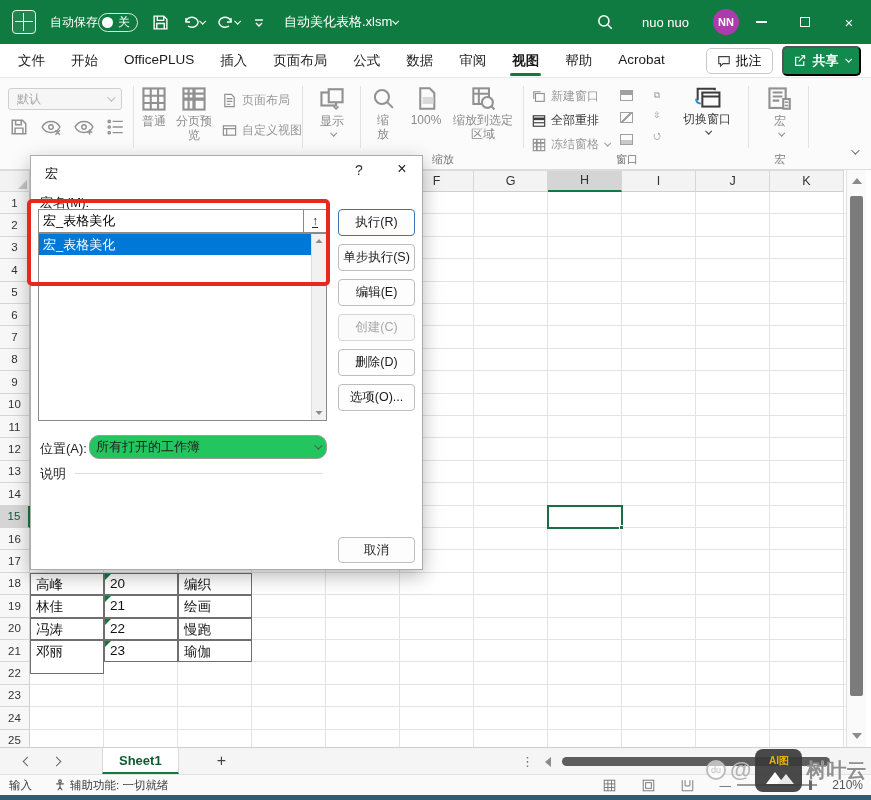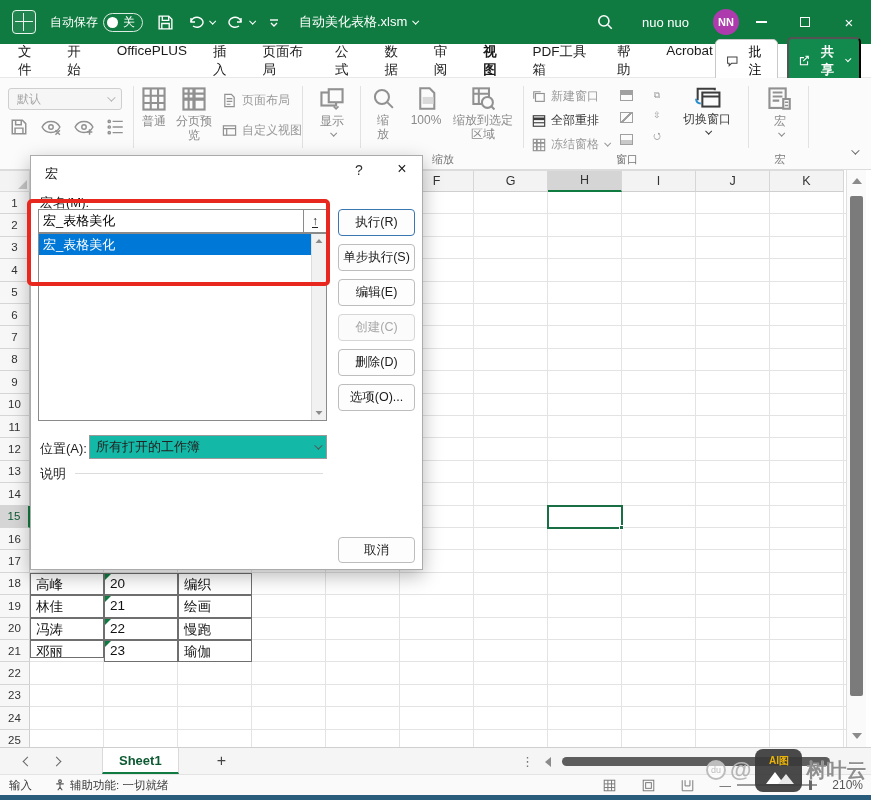--- a/index.html
+++ b/index.html
@@ -1,21 +1,21 @@
 <!DOCTYPE html>
 <html><head>
 <meta charset="utf-8">
 <style>
 *{margin:0;padding:0;box-sizing:border-box}
 html,body{width:871px;height:800px}
 body{position:relative;font-family:"Liberation Sans","DejaVu Sans",sans-serif;background:#fff;overflow:hidden;color:#222}
 
 
 #titlebar{position:absolute;left:0;top:0;width:871px;height:44px;background:#0f7b40;display:flex;align-items:center;color:#fff;font-size:12px}
-.tb-item{display:flex;align-items:center;gap:5px;margin-left:14px;white-space:nowrap}
+.tb-item{display:flex;align-items:center;margin-left:14px;white-space:nowrap}
 #xl-logo{width:24px;height:24px;margin-left:12px;border:1.6px solid #eaf5ee;border-radius:4px;position:relative;background:rgba(255,255,255,.08)}
 #xl-logo:before{content:"";position:absolute;left:45%;top:2px;bottom:2px;width:1.4px;background:#eaf5ee}
 #xl-logo:after{content:"";position:absolute;top:45%;left:2px;right:2px;height:1.4px;background:#eaf5ee}
 .toggle-pill{display:flex;align-items:center;gap:5px;border:1.5px solid #dcebe2;border-radius:10px;height:19px;padding:0 7px 0 3px}
 .toggle-knob{width:11px;height:11px;border-radius:50%;background:#fff}
 .tb-icon{display:inline-flex;align-items:center;justify-content:center}
 .chev{display:inline-block;width:6px;height:6px;border-right:1.4px solid currentColor;border-bottom:1.4px solid currentColor;transform:rotate(45deg) translateY(-2px)}
 .chev.small{width:4.5px;height:4.5px}
 #tb-filename{font-size:13px;margin-left:18px}
 #tb-right{margin-left:auto;display:flex;align-items:center;gap:0}
@@ -85,21 +85,21 @@
 #dlg-spin{position:absolute;left:273px;top:53px;width:23px;height:24px;border:1px solid #8a8a8a;border-left:none;background:#fdfdfd;display:flex;align-items:center;justify-content:center}
 #dlg-spin span{font-weight:bold;font-size:12px;border-bottom:1.6px solid #222;line-height:1;padding-bottom:0px}
 #dlg-list{position:absolute;left:7px;top:77px;width:289px;height:188px;border:1px solid #8a8a8a;background:#fff}
 .dlg-li{height:21px;line-height:21px;padding-left:4px;color:#111}
 .dlg-li.sel{background:#0078d7;color:#fff}
 #dlg-list .sb{position:absolute;right:0;top:0;width:15px;height:100%;background:#f1f1f1;border-left:1px solid #dcdcdc}
 .dlg-btn{position:absolute;left:307px;width:77px;height:27px;background:#fdfdfd;border:1px solid #bdbdbd;border-radius:4px;font-size:12.5px;color:#1a1a1a;display:flex;align-items:center;justify-content:center;font-family:inherit}
 .dlg-btn.default{border:1.6px solid #3a76b0}
 .dlg-btn.disabled{color:#a9a9a9;border-color:#d6d6d6;background:#fbfbfb}
 #dlg-loclabel{position:absolute;left:9px;top:284px}
-#dlg-combo{position:absolute;left:58px;top:279px;width:238px;height:24px;border:1px solid #9a9a9a;border-radius:0;background:#14b8a6;display:flex;align-items:center;padding:0 6px}
+#dlg-combo{position:absolute;left:58px;top:279px;width:238px;height:24px;border:1px solid #9a9a9a;border-radius:10px;background:#22c55e;display:flex;align-items:center;padding:0 6px}
 #dlg-combo .chev{margin-left:auto;color:#555}
 #dlg-desclabel{position:absolute;left:9px;top:309px;color:#1a1a1a}
 #dlg-descline{position:absolute;left:44px;top:317px;width:248px;height:1px;background:#dcdcdc}
 #redbox{position:absolute;left:27px;top:199px;width:303px;height:87px;border:4px solid #e8281e;border-radius:5px;z-index:60;pointer-events:none}
 
 
 #sheetbar{position:absolute;left:0;top:747px;width:871px;height:27px;background:#f5f5f5;border-top:1px solid #cfcfcf;display:flex;align-items:center;font-size:13px}
 .navchev{width:7px;height:7px;border-left:1.6px solid #666;border-bottom:1.6px solid #666;display:inline-block}
 #nav-prev{transform:rotate(45deg);margin-left:24px}
 #nav-next{transform:rotate(-135deg);margin-left:22px}
@@ -203,21 +203,20 @@
   <span id="tabs-container" style="display:flex">
       <span class="tab">文件</span>
       <span class="tab">开始</span>
       <span class="tab">OfficePLUS</span>
       <span class="tab">插入</span>
       <span class="tab">页面布局</span>
       <span class="tab">公式</span>
       <span class="tab">数据</span>
       <span class="tab">审阅</span>
       <span class="tab active">视图</span>
-      <span class="tab">PDF工具箱</span>
       <span class="tab">帮助</span>
       <span class="tab">Acrobat</span>
     </span>
   <div id="tabrow-right">
     <button id="btn-comments">
       <svg width="14" height="14" viewBox="0 0 16 16" fill="none" stroke="#444" stroke-width="1.3">
           <path d="M2 3h12v8H7l-3 3v-3H2z"></path>
         </svg>
       <span>批注</span>
     </button>
@@ -435,21 +434,21 @@
 <div id="tablecells">
     <div class="tcell" style="left: 30px; top: 572.8px; width: 74px; height: 22.4px;">高峰</div>
     <div class="tcell" style="left: 104px; top: 572.8px; width: 74px; height: 22.4px;">20<span class="tri"></span></div>
     <div class="tcell" style="left: 178px; top: 572.8px; width: 74px; height: 22.4px;">编织</div>
     <div class="tcell" style="left: 30px; top: 595.2px; width: 74px; height: 22.4px;">林佳</div>
     <div class="tcell" style="left: 104px; top: 595.2px; width: 74px; height: 22.4px;">21<span class="tri"></span></div>
     <div class="tcell" style="left: 178px; top: 595.2px; width: 74px; height: 22.4px;">绘画</div>
     <div class="tcell" style="left: 30px; top: 617.6px; width: 74px; height: 22.4px;">冯涛</div>
     <div class="tcell" style="left: 104px; top: 617.6px; width: 74px; height: 22.4px;">22<span class="tri"></span></div>
     <div class="tcell" style="left: 178px; top: 617.6px; width: 74px; height: 22.4px;">慢跑</div>
-    <div class="tcell" style="left: 30px; top: 640px; width: 74px; height: 18px;">邓丽</div>
+    <div class="tcell" style="left: 30px; top: 640px; width: 74px; height: 34px;">邓丽</div>
     <div class="tcell" style="left: 104px; top: 640px; width: 74px; height: 22.4px;">23<span class="tri"></span></div>
     <div class="tcell" style="left: 178px; top: 640px; width: 74px; height: 22.4px;">瑜伽</div>
   </div>
 <div id="selcell" style="left: 547px; top: 504.6px; width: 76px; height: 24.4px;">
     <span class="handle"></span>
   </div>
 
 <div id="vscroll">
   <span class="arr-up" style="top:8px"></span>
   <span class="thumb"></span>

